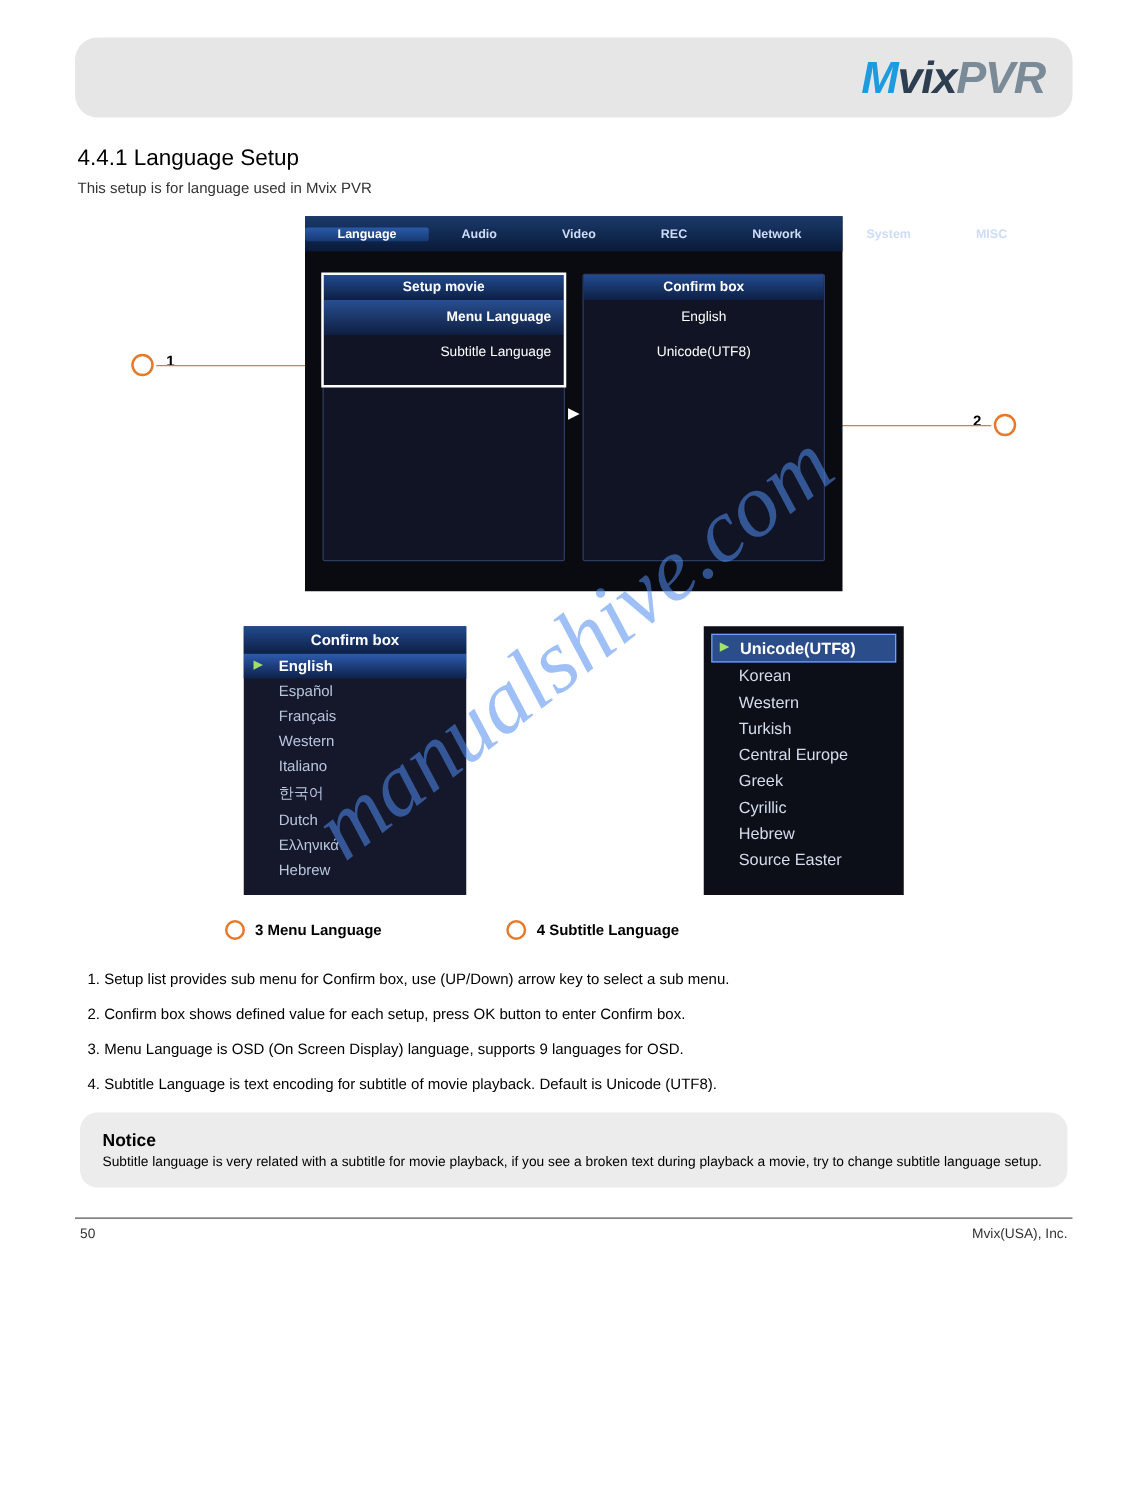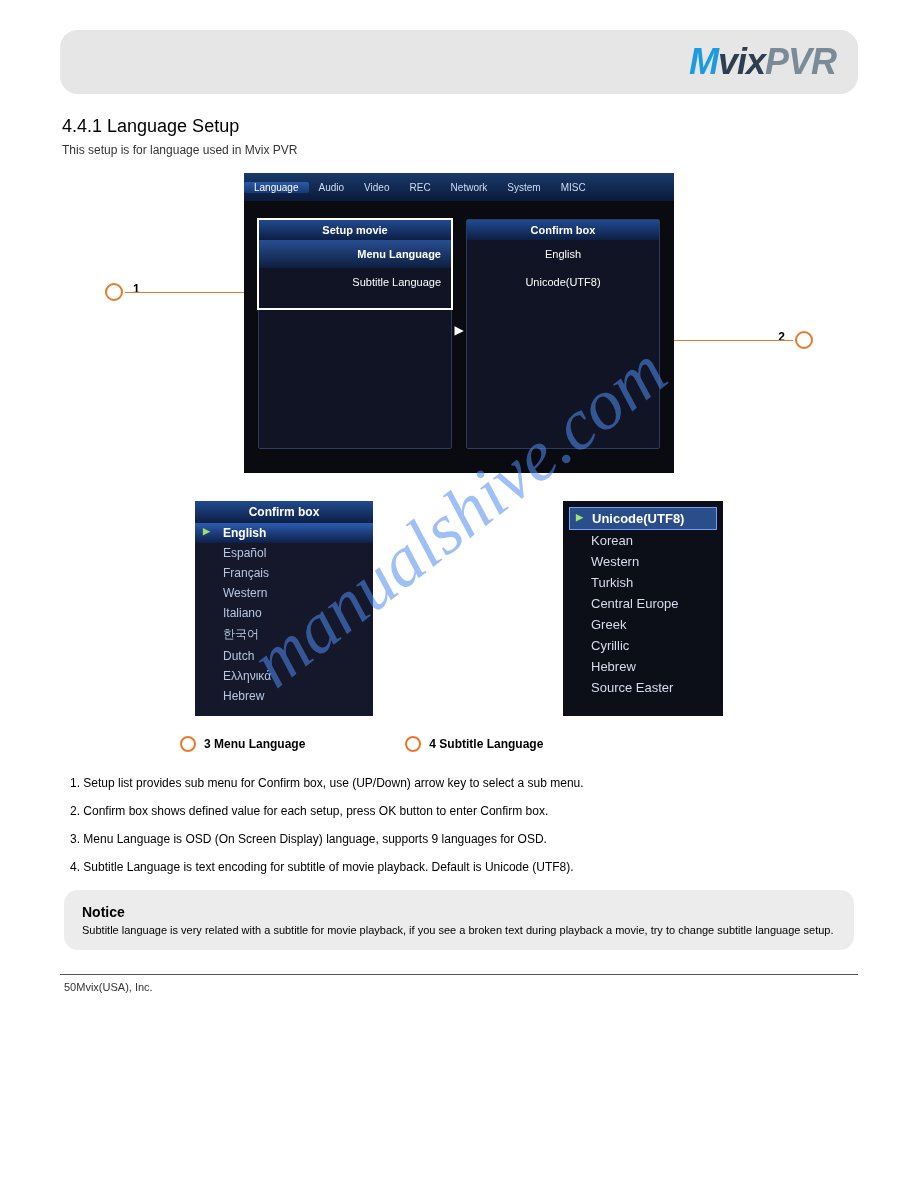--- a/index.html
+++ b/index.html
@@ -14,21 +14,21 @@
   .logo .mvix-vix { color:#2c3e50; }
   .logo .pvr { color:#7a8a97; font-style: italic; }
 
   .section-title { font-size: 18px; font-weight: 400; margin: 22px 0 6px 2px; }
   .section-sub { font-size: 12px; color:#333; margin: 0 0 16px 2px; }
 
   
   .shot-wrap { position: relative; width: 700px; margin: 0 auto; }
   .shot-main { position: relative; width: 430px; height: 300px; background:#0a0b10; margin: 0 auto; }
   .tabs { display:flex; gap:0; background: linear-gradient(#1a3a6a,#0a1a3a); height:28px; font-size:10px; color:#cfdcf7; align-items:center; }
-  .tabs .tab { padding:0 10px; font-weight:400; }
+  .tabs .tab { padding:0 26px; font-weight:700; }
   .tabs .tab.active { color:#fff; background: linear-gradient(#2b5aa8,#163a74); border-radius:2px; }
 
   .panels { display:flex; gap:14px; padding:18px 14px 0 14px; position:relative; }
   .panel { flex:1; border:1px solid #2c3c60; border-radius:2px; height:230px; background:#101424; position:relative; }
   .panel-head { text-align:center; font-size:11px; font-weight:700; color:#fff; padding:4px 0; background: linear-gradient(#224a90,#0d1f44); }
   .row { font-size:11px; color:#fff; text-align:right; padding:8px 10px; }
   .row-center { text-align:center; }
   .row.highlight { background: linear-gradient(#284e92,#0e1f40); font-weight:700; }
   .sel-frame { position:absolute; border:2px solid #fff; pointer-events:none; }
 
@@ -57,21 +57,21 @@
   .lower-label .c { width:16px; height:16px; border:2px solid #e7792b; border-radius:50%; display:inline-block; }
 
   .body-text { font-size:12px; margin: 22px 10px 0 10px; line-height:1.5; }
   .body-text p { margin-bottom:10px; }
 
   .note-box { background:#ececec; border-radius:14px; padding:14px 18px; margin:14px 4px 0 4px; }
   .note-box .note-title { font-size:14px; font-weight:700; margin-bottom:4px; }
   .note-box .note-body { font-size:11px; }
 
   hr.divider { border:none; border-top:1px solid #555; margin:24px 0 6px 0; }
-  .footer { display:flex; font-size:11px; color:#333; padding:0 4px; }
+  .footer { display:flex; justify-content:space-between; font-size:11px; color:#333; padding:0 4px; }
 
   
   .watermark { position:absolute; left:50%; top:50%; transform:translate(-50%,-50%) rotate(-38deg); font-size:72px; color: rgba(80,140,240,0.55); font-style:italic; font-family: Georgia, 'Times New Roman', serif; pointer-events:none; white-space:nowrap; z-index:50; }
   .page-root { position:relative; }
 </style>
 </head>
 <body>
 
 <div class="page page-root">
 

